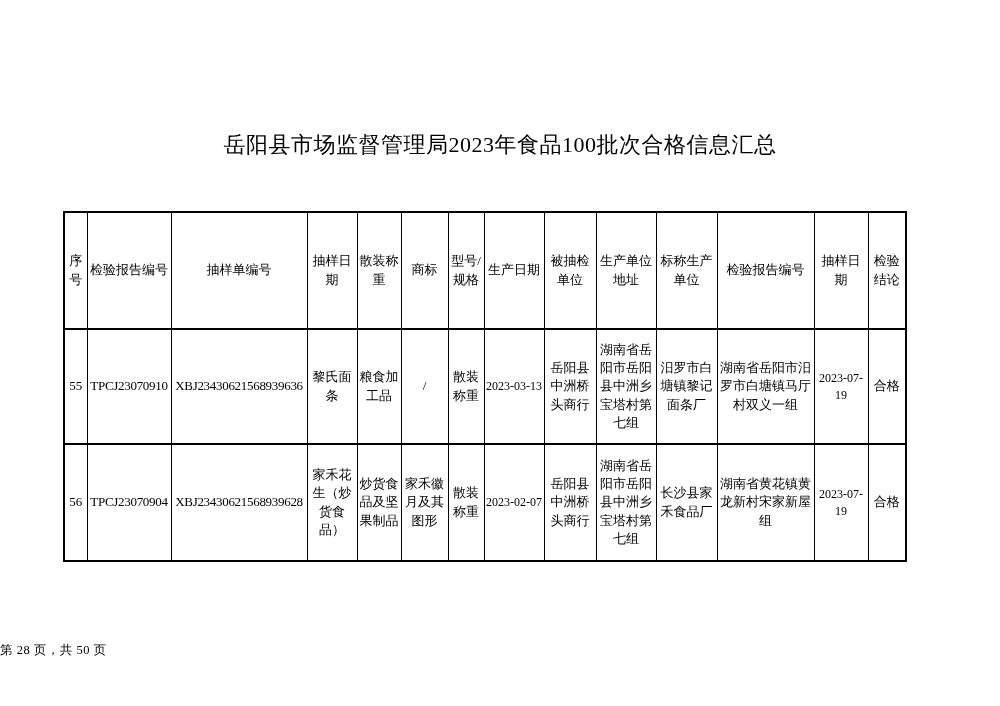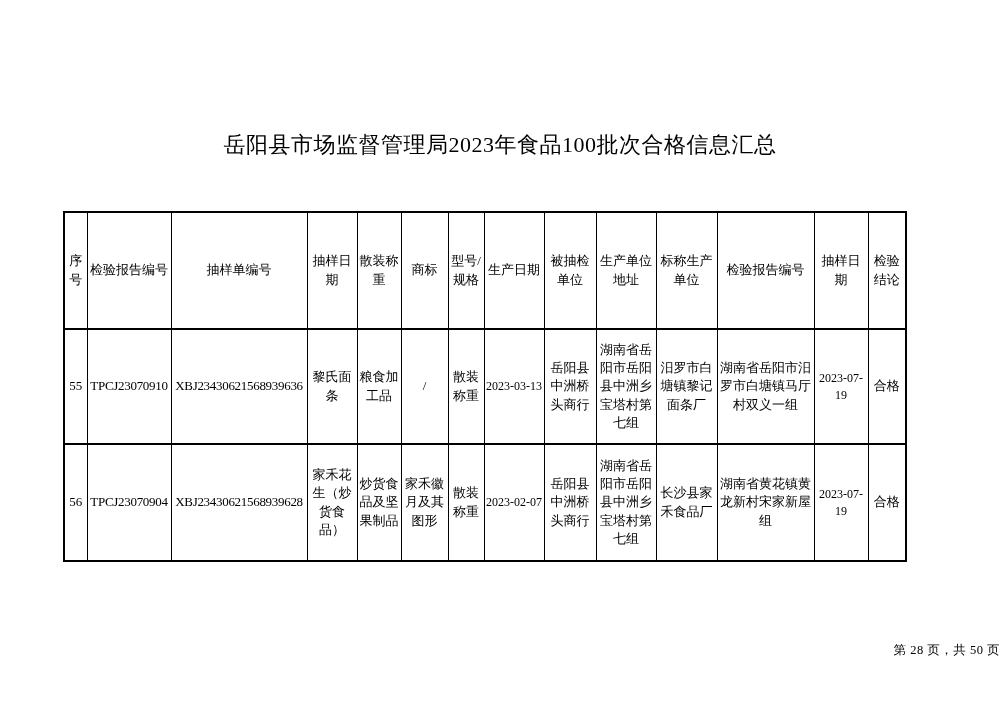--- a/index.html
+++ b/index.html
@@ -55,21 +55,21 @@
   tr.hdr-row  { height: 117px; }
   tr.data-row-1 { height: 115px; }
   tr.data-row-2 { height: 117px; }
   .c-code { letter-spacing: -0.3px; padding-left: 0; padding-right: 0; }
   .c-date { font-size: 12px; }
   .page-footer {
     position: absolute;
     top: 642px;
     left: 0;
     width: 100%;
-    text-align: right;
+    text-align: left;
     font-size: 12.5px;
     letter-spacing: 0.5px;
   }
 </style>
 </head>
 <body>
 
 <div class="page">
 
   <h1 class="doc-title">岳阳县市场监督管理局2023年食品100批次合格信息汇总</h1>

